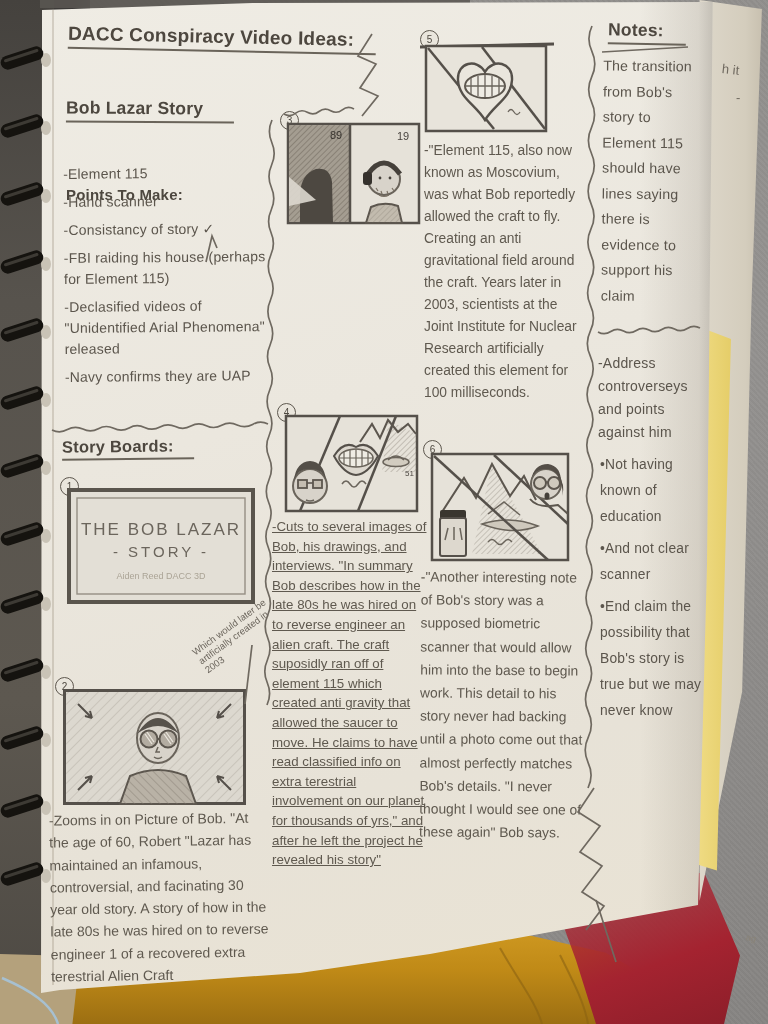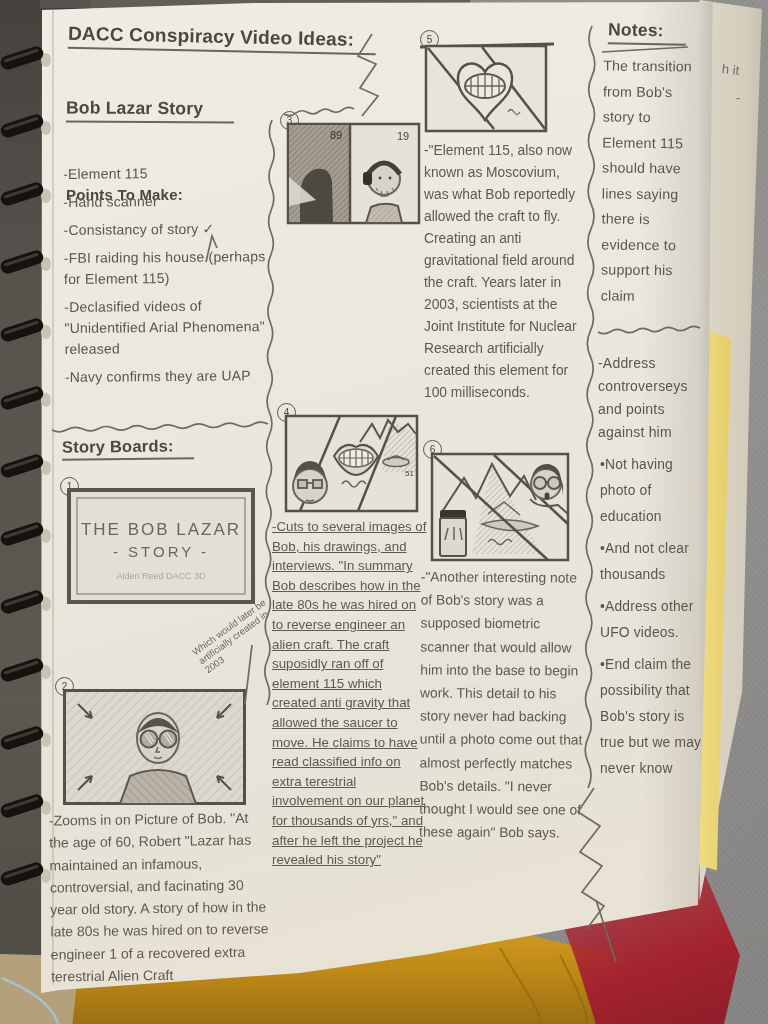--- a/index.html
+++ b/index.html
@@ -225,23 +225,22 @@
     <line x1="116" y1="30" x2="118" y2="30" stroke="#5c564e" stroke-width="1.6"></line>
     <ellipse cx="117" cy="44" rx="2.5" ry="3.5" fill="#45403a"></ellipse>
     <path d="M100,47 Q108,57 128,53 L138,62" stroke="#5c564e" stroke-width="2" fill="none"></path>
   </svg>
   <div id="cap6" class="abs cap">-"Another interesting note of Bob's story was a supposed biometric scanner that would allow him into the base to begin work. This detail to his story never had backing until a photo come out that almost perfectly matches Bob's details. "I never thought I would see one of these again" Bob says.</div>
 
   <div id="notes-head" class="abs pt hd u">Notes:</div>
   <div id="notes-p1" class="abs pt">The transition from Bob's story to Element 115 should have lines saying there is evidence to support his claim</div>
   <div id="notes-p2" class="abs pt">-Address controverseys and points against him</div>
   <div id="notes-bullets" class="abs pt">
-    <div class="it">•Not having photo of education</div>
-    <div class="it">•And not clear thousands</div>
-    <div class="it">•Address other UFO videos.</div>
+    <div class="it">•Not having known of education</div>
+    <div class="it">•And not clear scanner</div>
     <div class="it">•End claim the possibility that Bob's story is true but we may never know</div>
   </div>
 </div>
 
 <div id="frag-top" class="abs frag">h it</div>
 <div id="frag-dash" class="abs frag">-</div>
 <div id="frag-bottom" class="abs frag">ag</div>
 
 <svg id="overlay" class="abs" width="768" height="1024" viewBox="0 0 768 1024">
   <g stroke="#6f6960" stroke-width="1.7" fill="none">

